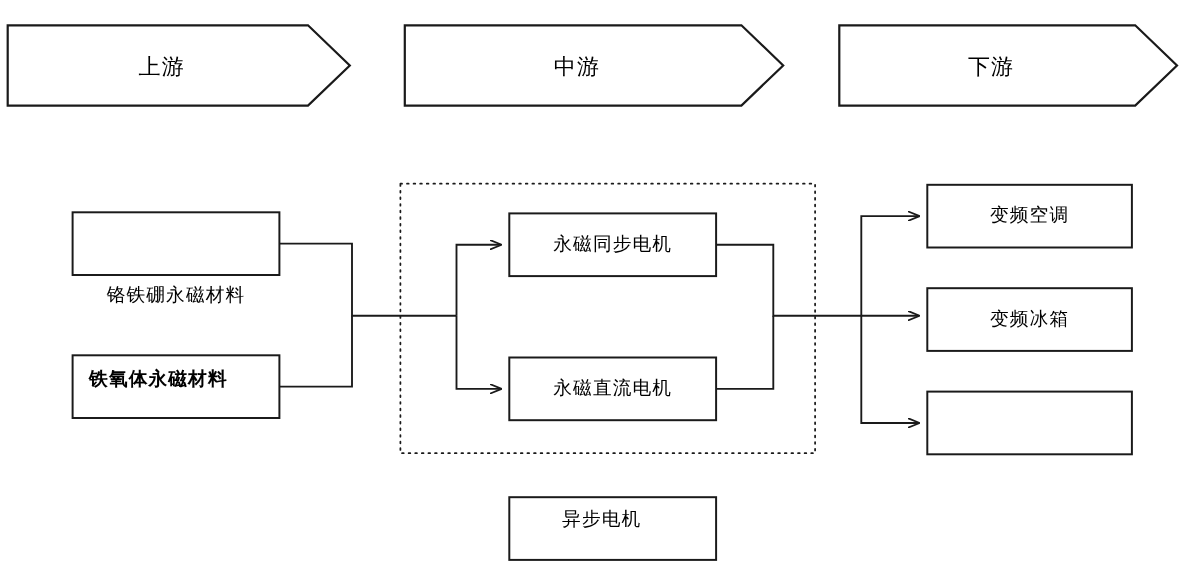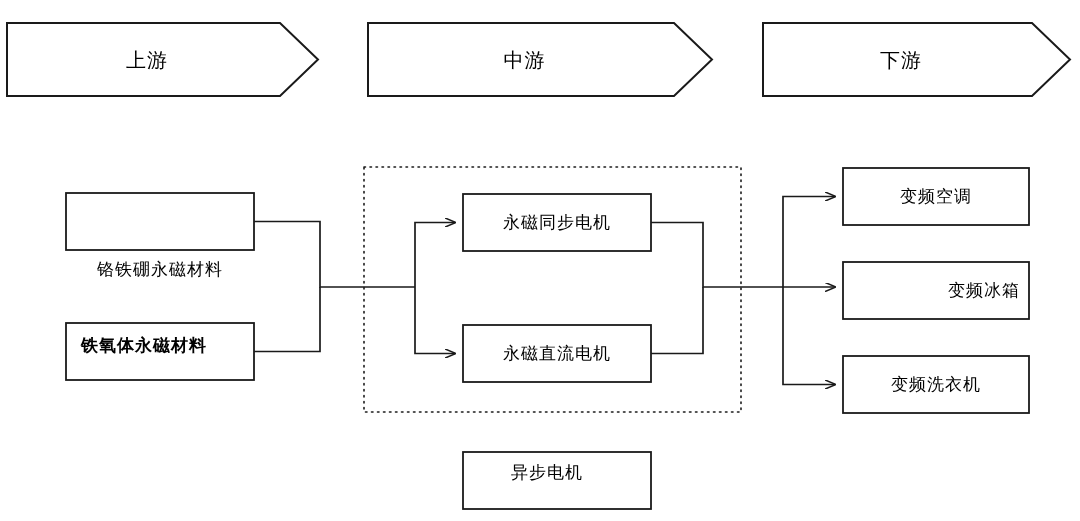--- a/index.html
+++ b/index.html
@@ -106,16 +106,15 @@
   <div class="node-label banner-label" style="left:763px; top:23px; width:276px; height:73px;">下游</div>
 
   <div class="node-label box-label" style="left:66px; top:193px; width:188px; height:57px;margin-top:48px;">铬铁硼永磁材料</div>
   <div class="node-label box-label" style="left:50px; top:323px; width:188px; height:45px;font-weight:bold;">铁氧体永磁材料</div>
 
   <div class="node-label box-label" style="left:463px; top:194px; width:188px; height:57px;">永磁同步电机</div>
   <div class="node-label box-label" style="left:463px; top:325px; width:188px; height:57px;text-align:right;">永磁直流电机</div>
   <div class="node-label box-label" style="left:463px; top:444px; width:168px; height:57px;">异步电机</div>
 
   <div class="node-label box-label" style="left:843px; top:168px; width:186px; height:57px;">变频空调</div>
-  <div class="node-label box-label" style="left:843px; top:262px; width:186px; height:57px;margin-left:48px;">变频冰箱</div>
-  <div class="node-label box-label" style="left:843px; top:356px; width:186px; height:57px;">变频洗衣机</div>
+  <div class="node-label box-label" style="left:843px; top:262px; width:186px; height:57px;">变频冰箱</div>
 
 </div>
 
 </body></html>

